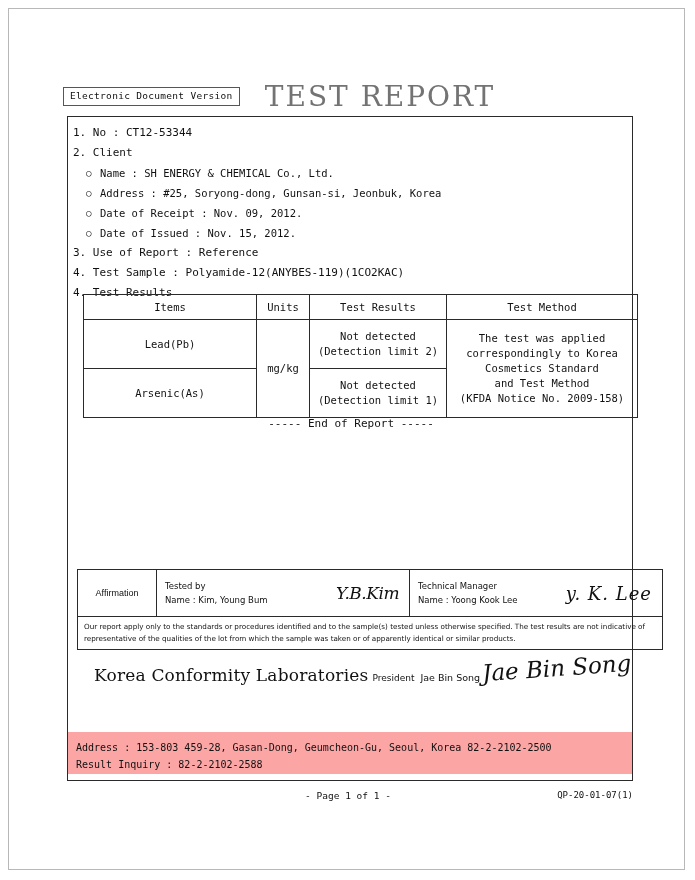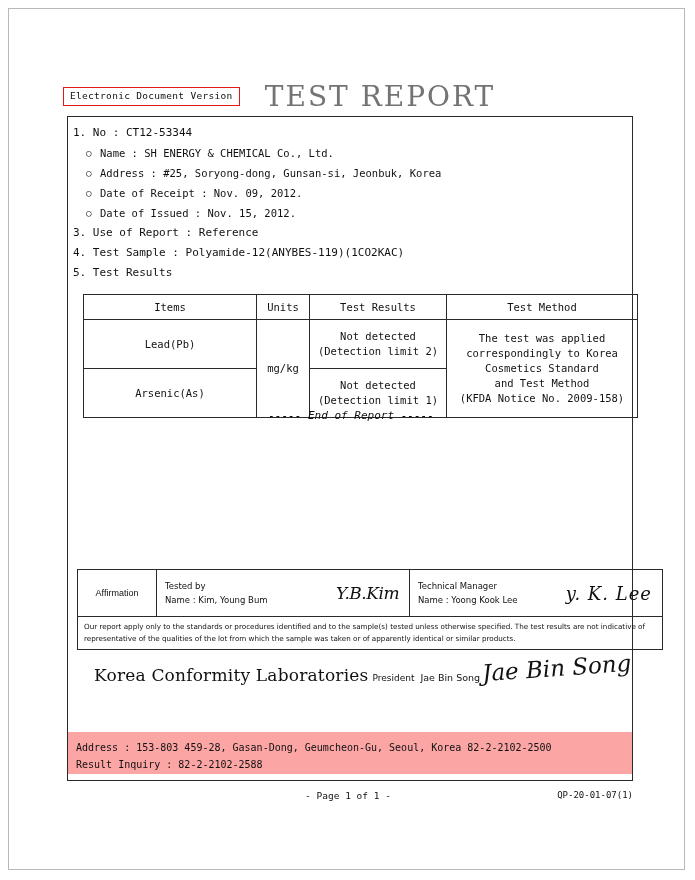--- a/index.html
+++ b/index.html
@@ -125,26 +125,25 @@
   .c-items   { width: 168px; }
   .c-units   { width: 48px; }
   .c-results { width: 132px; }
   .c-method  { width: 186px; }
   .cell-tall { height: 42px; }
   .method-cell { line-height: 16px; font-size: 10px; }
 
   
   .end-of-report {
     position: absolute;
-    left: 0; top: 292px;
+    left: 0; top: 300px;
     width: 566px;
     text-align: center;
     font-size: 11px;
     color: #111;
-    font-style: italic;
   }
 
   
   .affirm-wrap {
     position: absolute;
     left: 9px; top: 452px;
     width: 548px;
   }
   table.affirm {
     border-collapse: collapse;
@@ -282,41 +281,42 @@
   <div class="header">
     <div class="stamp">Electronic Document Version</div>
     <div class="doc-title">TEST  REPORT</div>
   </div>
 
   <div class="frame">
 
     <div class="body-list">
       <div class="li li-1"><span>1. No : </span><span>CT12-53344</span></div>
 
+      <div class="li li-1">2. Client</div>
 
       <div class="li li-2">
         <span class="bullet">○</span>
         <span>Name : SH ENERGY &amp; CHEMICAL Co., Ltd.</span>
       </div>
       <div class="li li-2">
         <span class="bullet">○</span>
         <span>Address : #25, Soryong-dong, Gunsan-si, Jeonbuk, Korea</span>
       </div>
       <div class="li li-2">
         <span class="bullet">○</span>
         <span>Date of Receipt : Nov. 09, 2012.</span>
       </div>
       <div class="li li-2">
         <span class="bullet">○</span>
         <span>Date of Issued : Nov. 15, 2012.</span>
       </div>
 
       <div class="li li-1">3. Use of Report : Reference</div>
       <div class="li li-1">4. Test Sample : Polyamide-12(ANYBES-119)(1CO2KAC)</div>
-      <div class="li li-1">5. Test Results</div>
+      <div class="li li-1">4. Test Results</div>
     </div>
 
     <div class="tbl-wrap">
       <table class="results">
         <tbody>
             <tr>
           <td class="hdr c-items">Items</td>
           <td class="hdr c-units">Units</td>
           <td class="hdr c-results">Test Results</td>
           <td class="hdr c-method">Test Method</td>

